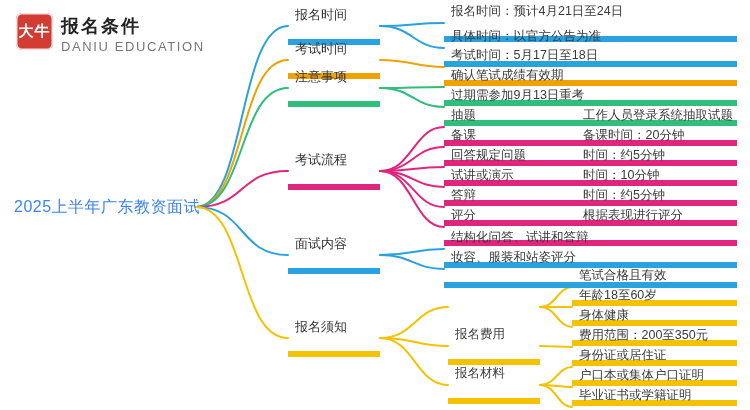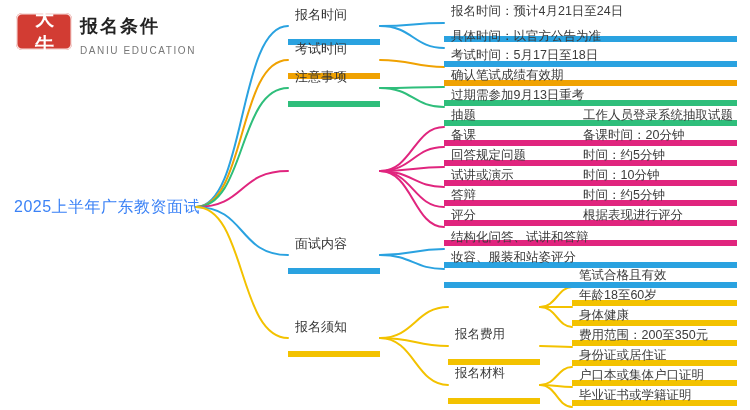--- a/index.html
+++ b/index.html
@@ -35,27 +35,26 @@
 
   .root-label{
     position:absolute;left:14px;top:199px;font-size:16px;line-height:16px;
     color:#3b82f6;letter-spacing:0.5px;white-space:nowrap;
   }
 
   .logo{position:absolute;left:16px;top:13px;display:flex;align-items:flex-start;}
   .seal{
     width:37px;height:37px;background:var(--c-seal);border-radius:6px;
     display:flex;align-items:center;justify-content:center;
-    color:#fff;font-weight:bold;font-size:19px;letter-spacing:1px;
+    color:#fff;font-weight:bold;font-size:15px;letter-spacing:1px;
     box-shadow:inset 0 0 0 1.5px rgba(255,255,255,.85);
-    padding-left:19px;
   }
   .brand-wrap{margin-left:8px;padding-top:3px;}
   .brand{font-size:18px;font-weight:bold;color:#222;letter-spacing:2px;line-height:20px;}
-  .brand-sub{font-size:10px;color:#777;letter-spacing:1.6px;margin-top:9px;}
+  .brand-sub{font-size:13px;color:#777;letter-spacing:1.6px;margin-top:3px;}
 </style>
 </head>
 <body>
 
 <div class="canvas">
 
   <svg class="connectors" width="750" height="410">
     <g>
       <path class="s-blue" d="M196,207 C246,207 238,26 288,26"></path>
       <path class="s-orange" d="M196,207 C246,207 238,60 288,60"></path>
@@ -109,20 +108,21 @@
       <div class="brand">报名条件</div>
       <div class="brand-sub">DANIU EDUCATION</div>
     </div>
   </div>
 
   <div class="root-label">2025上半年广东教资面试</div>
 
   <div class="node lvl1 u-blue" style="top:8px">报名时间</div>
   <div class="node lvl1 u-orange" style="top:42px">考试时间</div>
   <div class="node lvl1 u-green" style="top:70px">注意事项</div>
+  <div class="node lvl1 u-pink" style="top:153px">考试流程</div>
   <div class="node lvl1 u-blue" style="top:237px">面试内容</div>
   <div class="node lvl1 u-yellow" style="top:320px">报名须知</div>
 
   <div class="node leaf u-blue" style="top:5px">报名时间：预计4月21日至24日</div>
   <div class="node leaf u-blue" style="top:30px">具体时间：以官方公告为准</div>
 
   <div class="node leaf u-orange" style="top:49px">考试时间：5月17日至18日</div>
 
   <div class="node leaf u-green" style="top:69px">确认笔试成绩有效期</div>
   <div class="node leaf u-green" style="top:89px">过期需参加9月13日重考</div>

